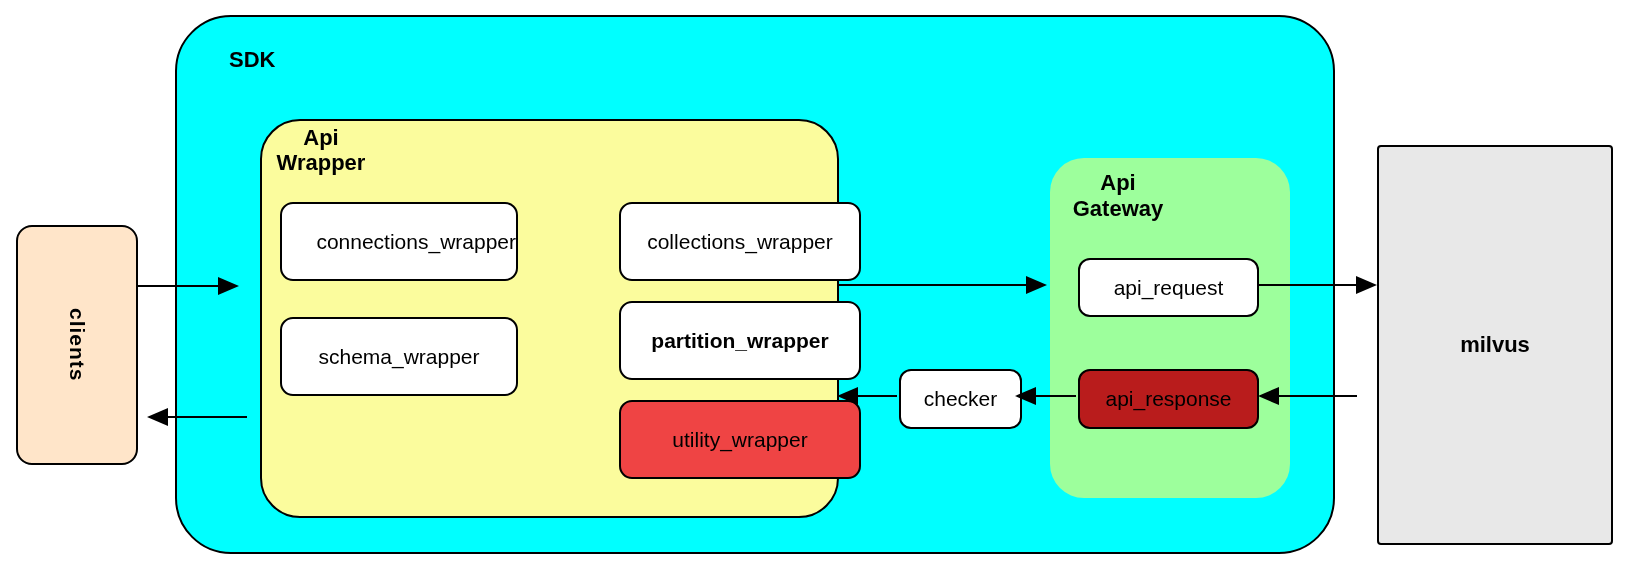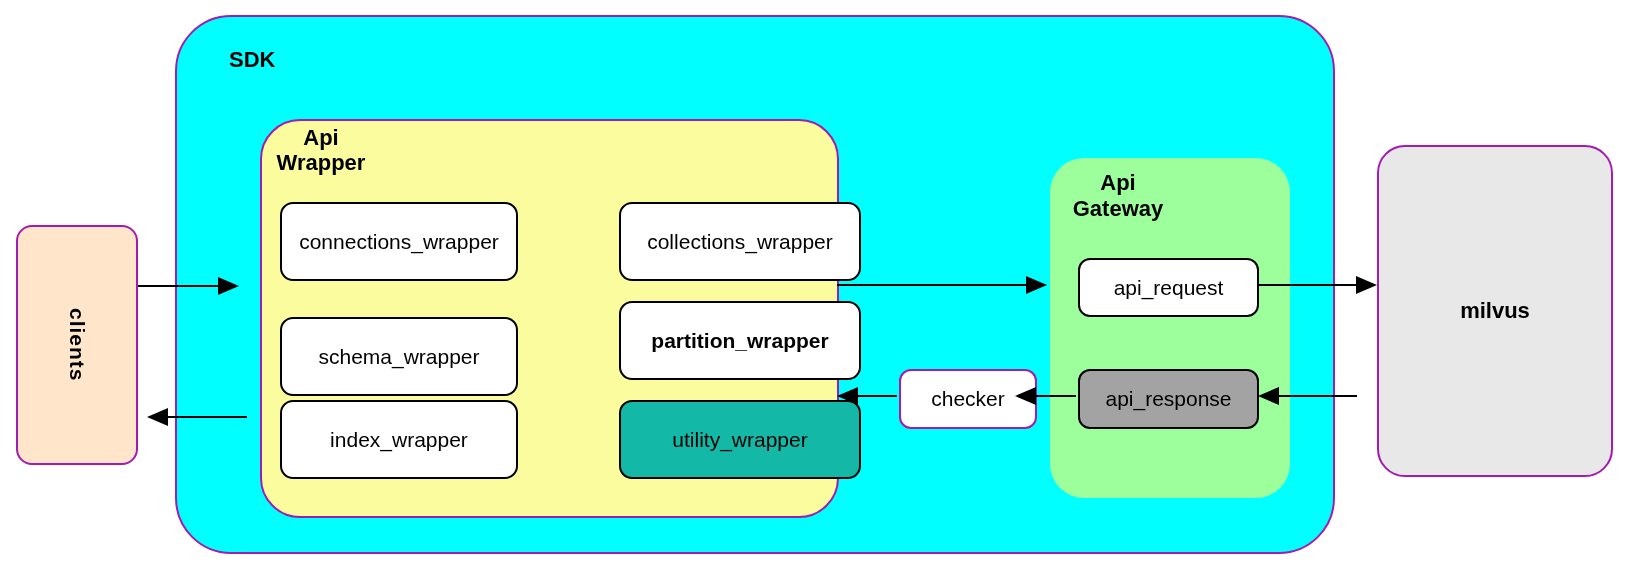--- a/index.html
+++ b/index.html
@@ -6,21 +6,21 @@
   #canvas {
     position: relative;
     width: 1634px;
     height: 574px;
     background: #ffffff;
     font-family: "Liberation Sans", "DejaVu Sans", sans-serif;
     color: #000;
     overflow: hidden;
   }
   .abs { position: absolute; box-sizing: border-box; }
-  .bordered { border: 2px solid #a21caf; }
+  .bordered { border: 2px solid #000000; }
   .center-flex { display: flex; align-items: center; justify-content: center; }
 
   
   .clients-box {
     left: 16px; top: 225px; width: 122px; height: 240px;
     border-radius: 16px;
   }
   .vtext {
     writing-mode: vertical-rl;
     font-weight: bold;
@@ -59,21 +59,21 @@
     font-size: 21px;
   }
   .col2 { left: 317px; width: 242px; margin-left: 40px; }
   .col1 { left: 18px; }
   .row1 { top: 81px; }
   .row2 { top: 180px; }
   .row3 { top: 279px; }
 
   
   .checker-box {
-    left: 722px; top: 352px; width: 138px; height: 60px;
+    left: 722px; top: 352px; width: 123px; height: 60px;
     border-radius: 12px;
     font-size: 21px;
     align-items: center;
   }
 
   
   .gateway-box {
     left: 873px; top: 141px; width: 240px; height: 340px;
     border-radius: 34px;
   }
@@ -89,22 +89,22 @@
     left: 28px; width: 181px;
     border: 2px solid #000; border-radius: 12px;
     box-sizing: border-box;
     font-size: 21px;
   }
   .gw-request { top: 100px; height: 59px; }
   .gw-response { top: 211px; height: 60px; }
 
   
   .milvus-box {
-    left: 1377px; top: 145px; width: 236px; height: 332px;
-    border-radius: 28px;
+    left: 1377px; top: 145px; width: 236px; height: 400px;
+    border-radius: 4px;
     font-weight: bold; font-size: 22px;
   }
 
   
   #arrows {
     position: absolute;
     left: 0; top: 0; width: 1634px; height: 574px;
     pointer-events: none;
   }
   #arrows line { stroke: #000; stroke-width: 2; }
@@ -119,52 +119,49 @@
     <span class="vtext">clients</span>
   </div>
 
   <div class="abs bordered sdk-box" style="background-color: rgb(0, 255, 255);">
     <div class="sdk-label">SDK</div>
 
     <div class="abs bordered wrapper-box" style="background-color: rgb(251, 252, 157);">
       <div class="wrapper-label">Api
 Wrapper</div>
 
-      <div class="module-box col1 row1 center-flex" style="background-color: rgb(255, 255, 255);">
+      <div class="module-box col1 row1 center-flex" style="background-color: rgb(255, 255, 255); justify-content: flex-end;">
         <span>connections_wrapper</span>
       </div>
       <div class="module-box col2 row1 center-flex" style="background-color: rgb(255, 255, 255);">
         <span>collections_wrapper</span>
       </div>
       <div class="module-box col1 row2 center-flex" style="background-color: rgb(255, 255, 255); margin-top: 16px;">
         <span>schema_wrapper</span>
       </div>
       <div class="module-box col2 row2 center-flex" style="background-color: rgb(255, 255, 255); font-weight: bold;">
         <span>partition_wrapper</span>
       </div>
-      <div class="module-box col1 row3 center-flex" style="background-color: rgb(255, 255, 255);">
-        <span>index_wrapper</span>
-      </div>
-      <div class="module-box col2 row3 center-flex" style="background-color: #14b8a6;">
+      <div class="module-box col2 row3 center-flex" style="background-color: #ef4444;">
         <span>utility_wrapper</span>
       </div>
     </div>
 
     <div class="abs bordered center-flex checker-box" style="background-color: rgb(255, 255, 255);">
       <span>checker</span>
     </div>
 
     <div class="abs gateway-box" style="background-color: rgb(157, 255, 156);">
       <div class="gateway-label">Api
 Gateway</div>
 
       <div class="gw-node gw-request center-flex" style="background-color: rgb(255, 255, 255);">
         <span>api_request</span>
       </div>
-      <div class="gw-node gw-response center-flex" style="background-color: #a3a3a3;">
+      <div class="gw-node gw-response center-flex" style="background-color: #b91c1c;">
         <span>api_response</span>
       </div>
     </div>
   </div>
 
   <div class="abs bordered center-flex milvus-box" style="background-color: rgb(232, 232, 232);">
     <span>milvus</span>
   </div>
 
   <svg id="arrows" viewBox="0 0 1634 574" xmlns="http://www.w3.org/2000/svg">

